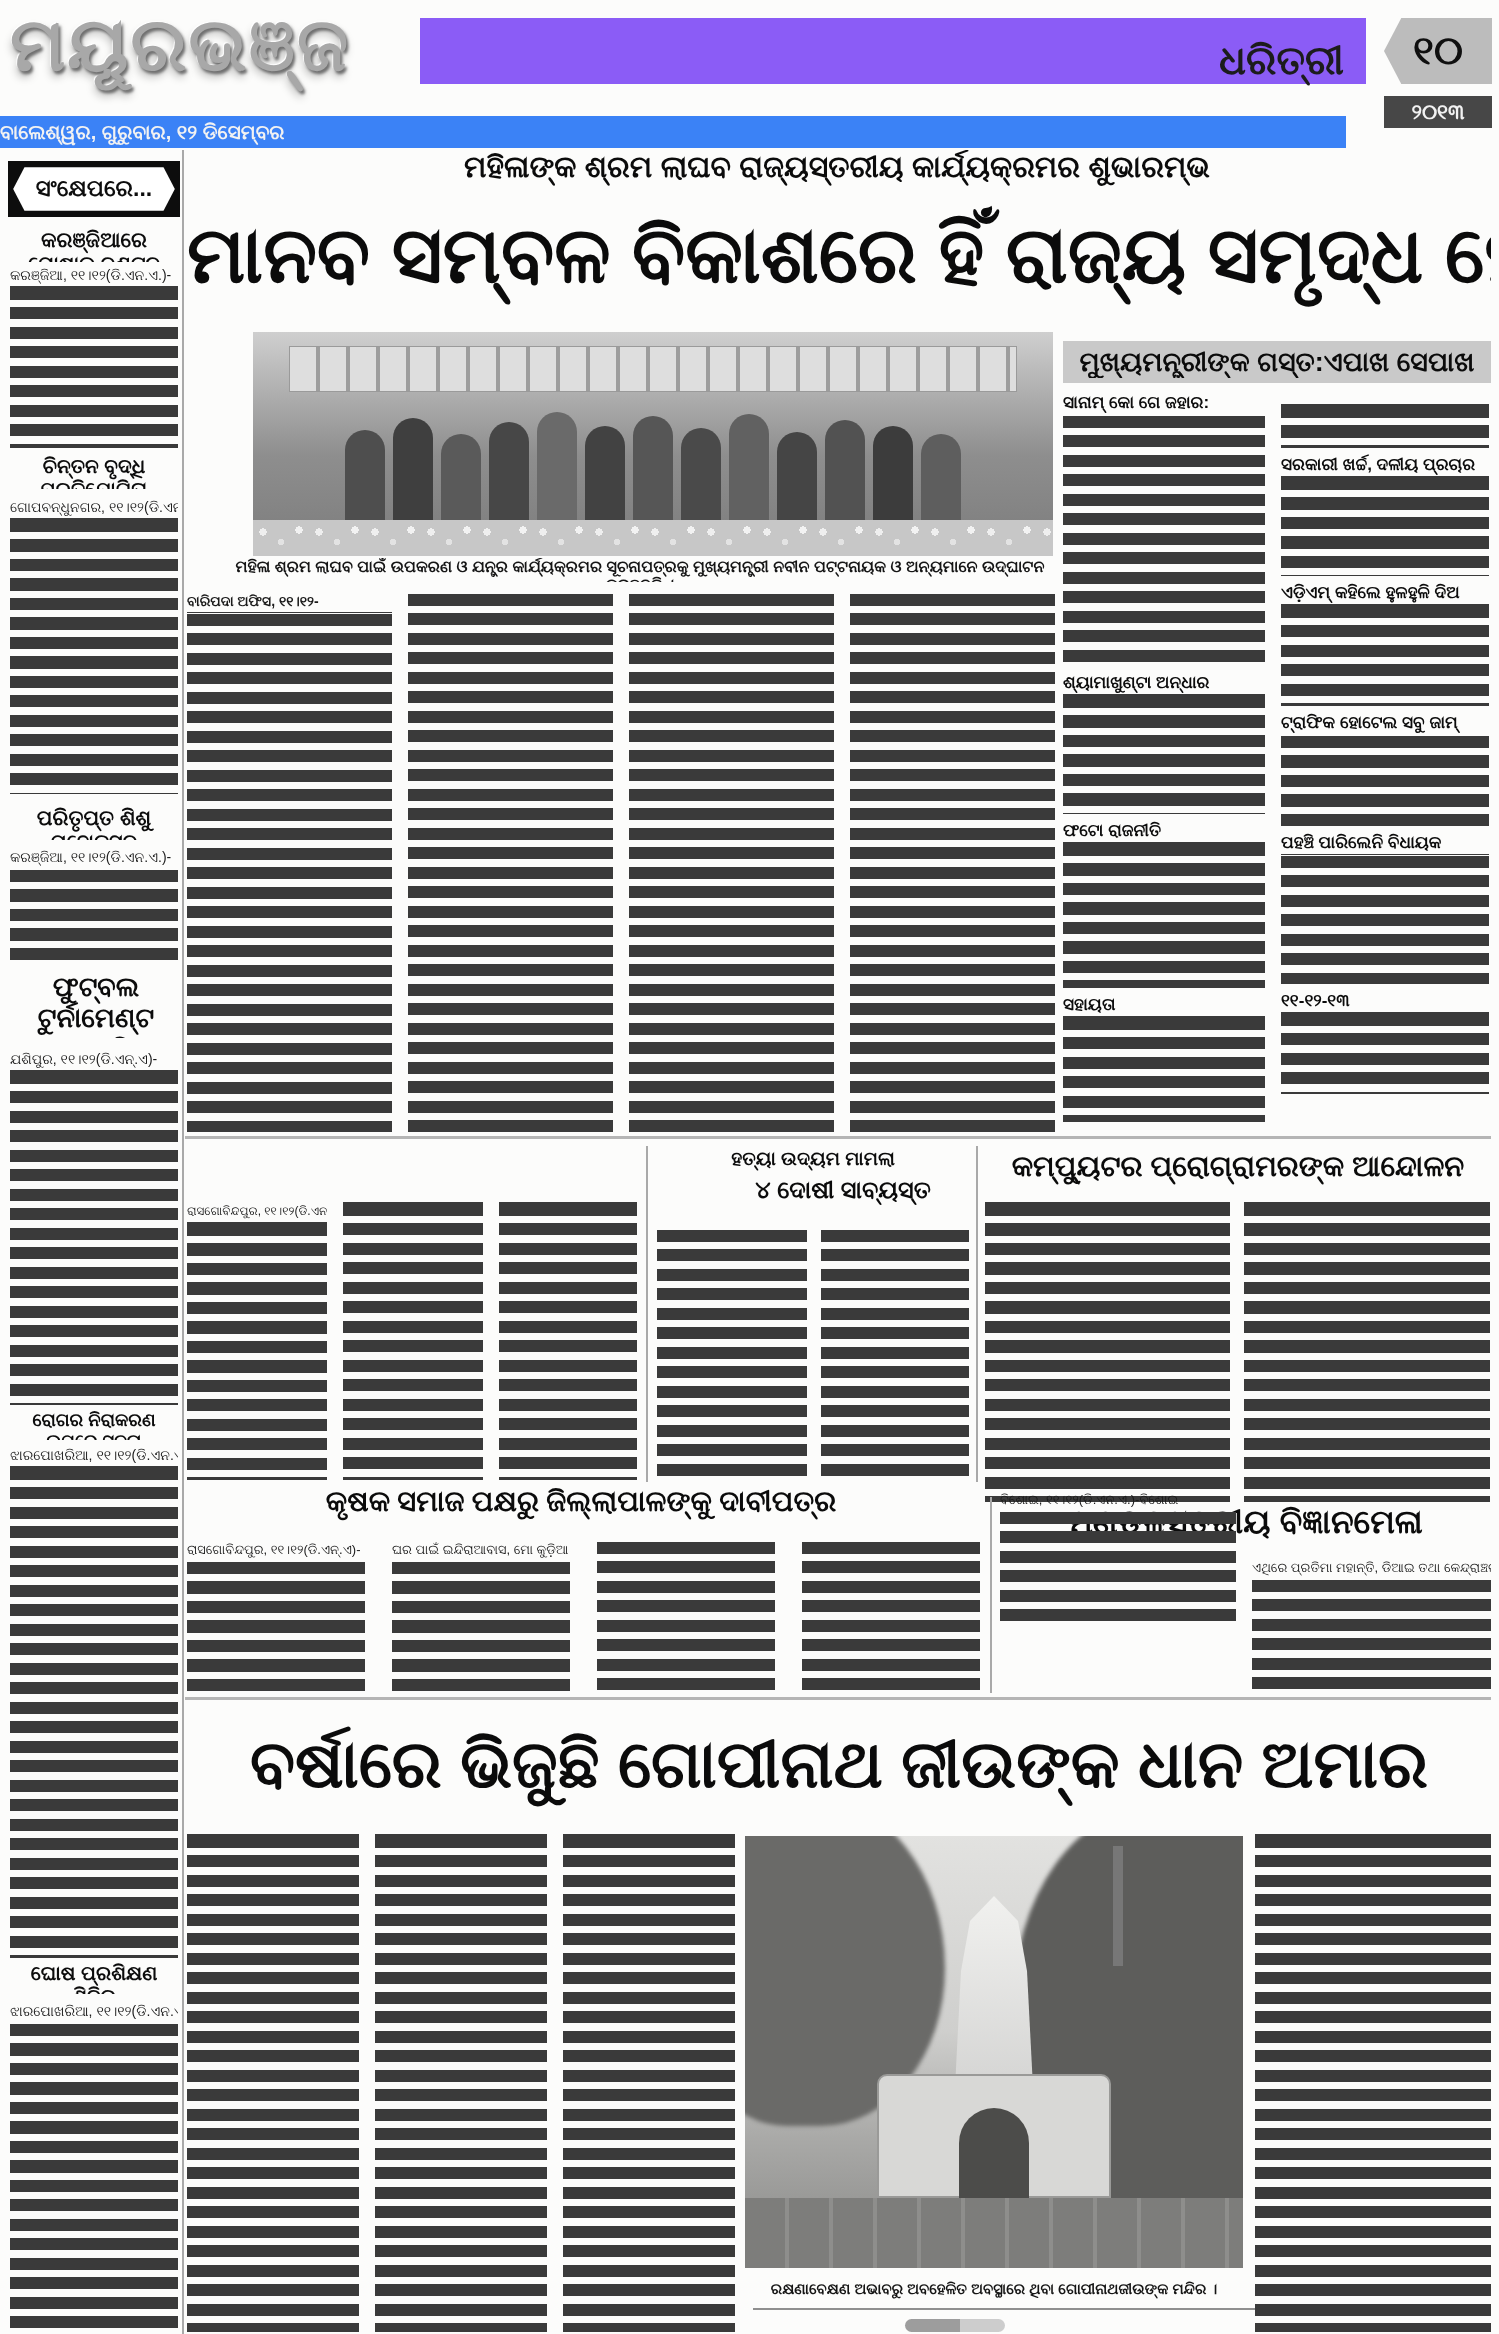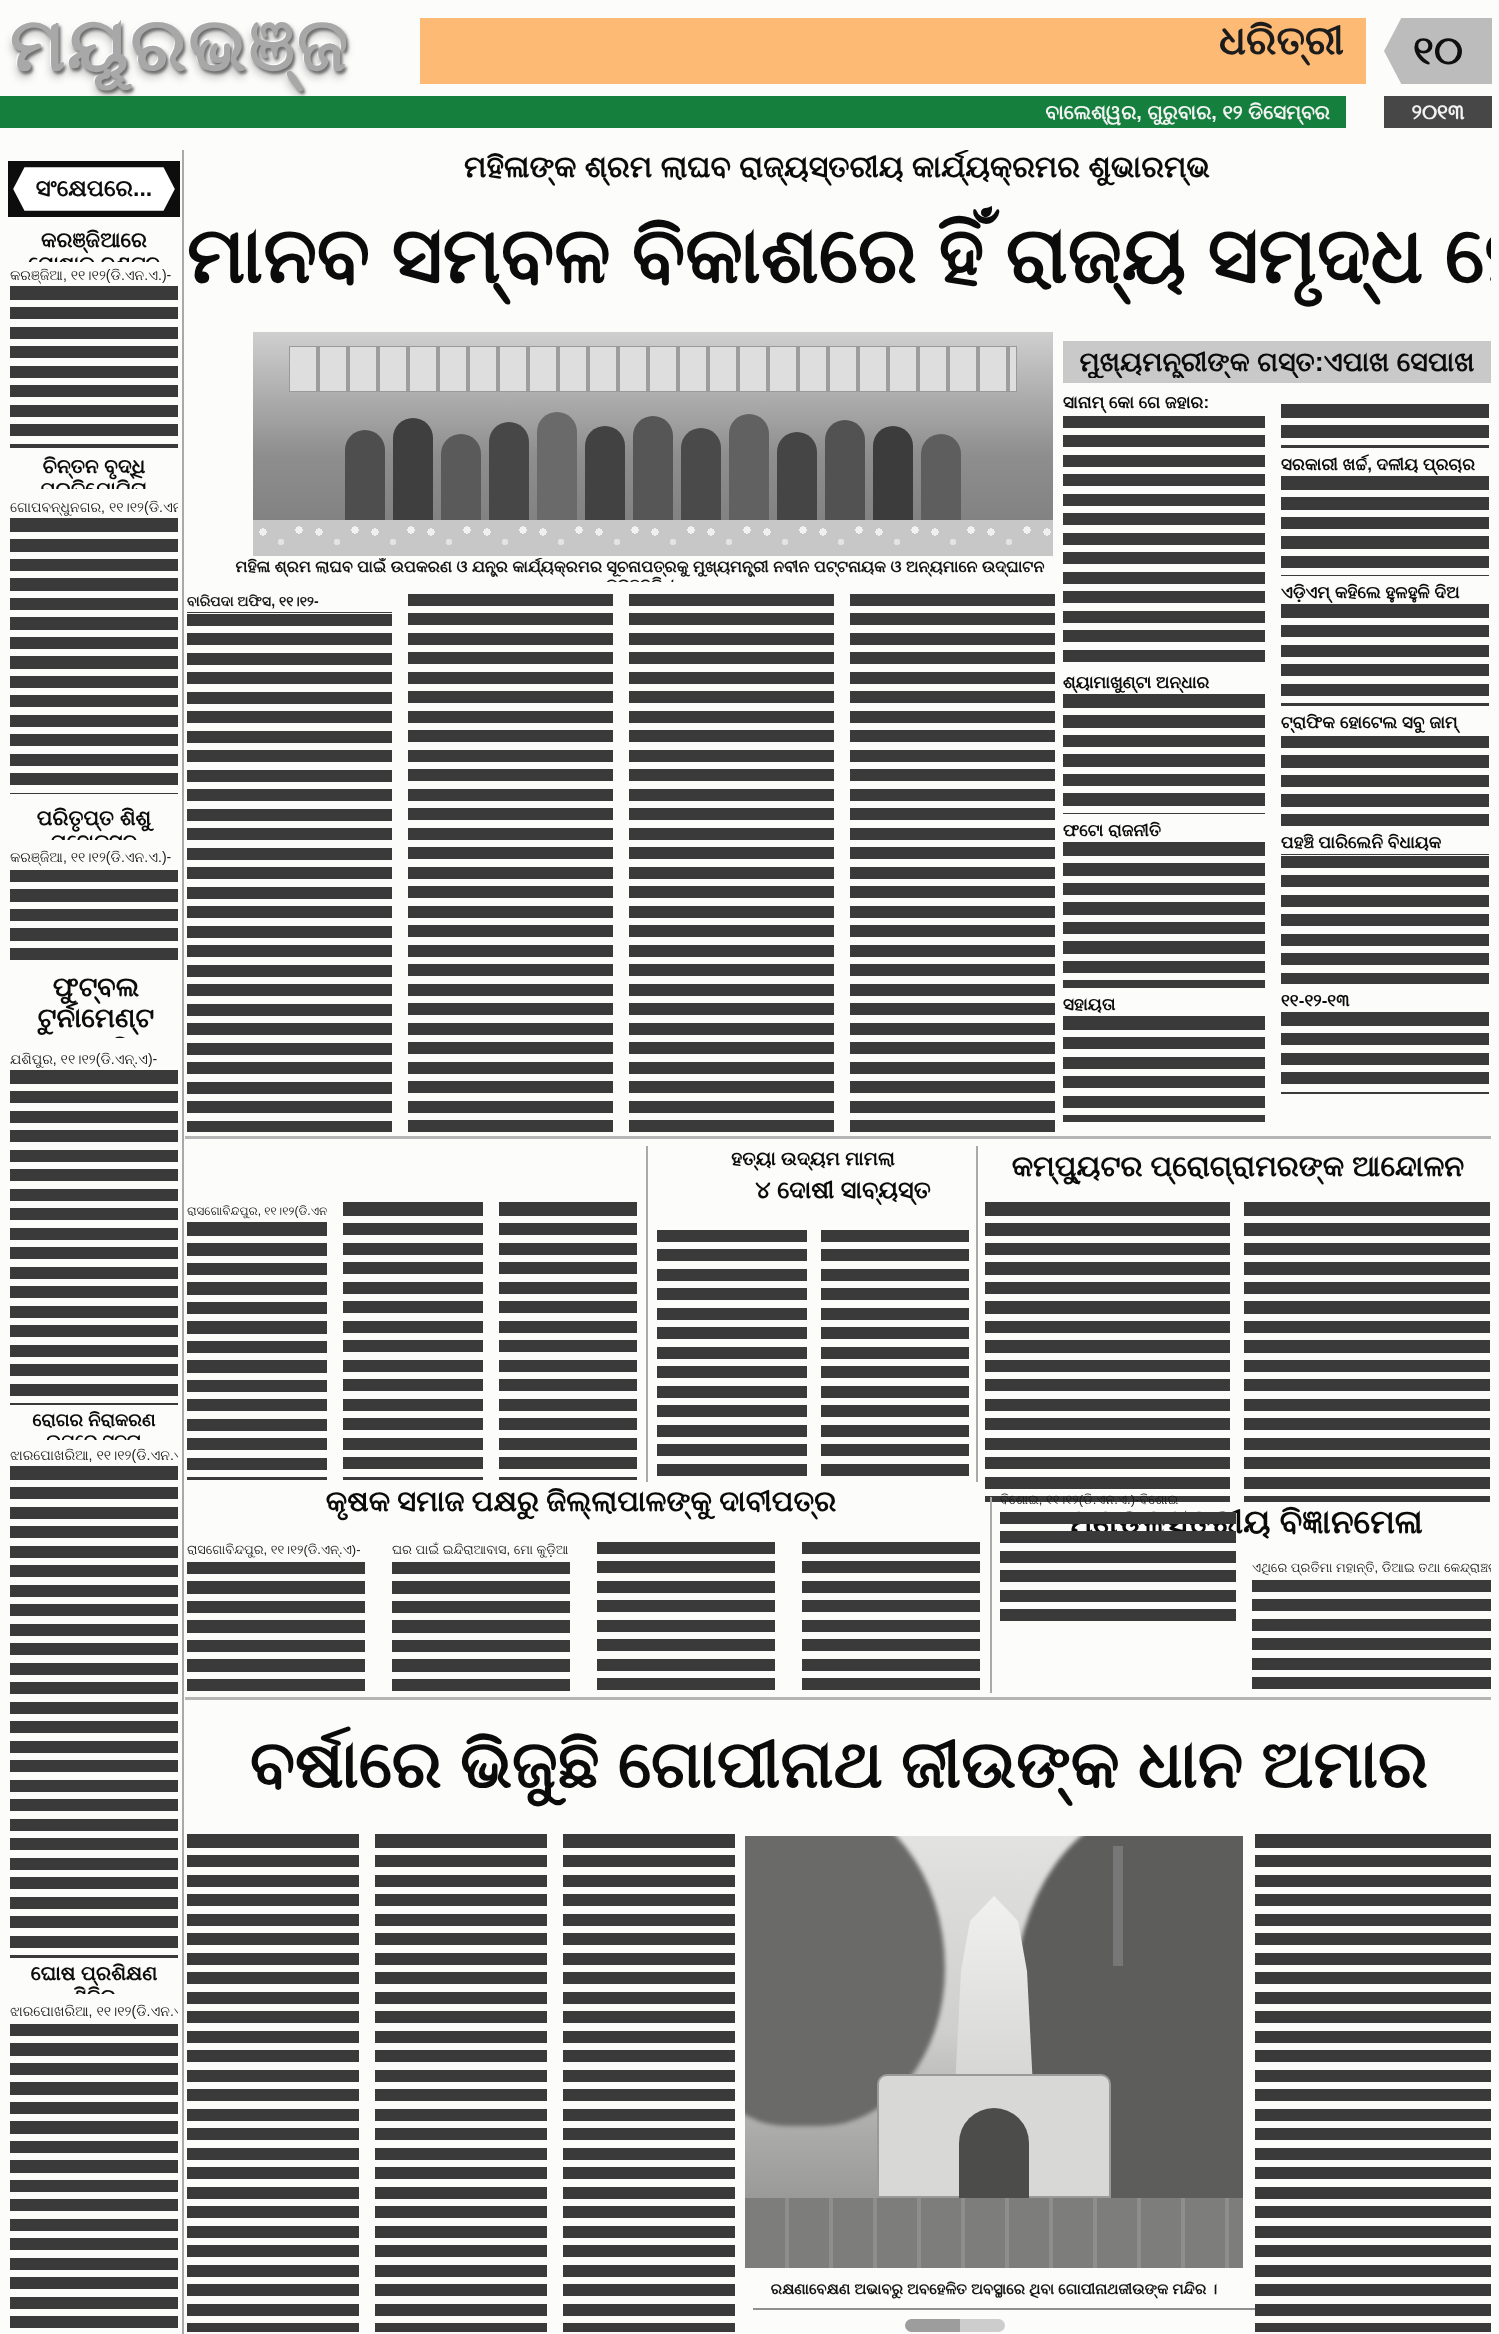--- a/index.html
+++ b/index.html
@@ -2,26 +2,26 @@
 <html><head>
 <meta charset="utf-8">
 <style>
   html,body{margin:0;padding:0;background:#e8e8e6;}
   .page{position:relative;width:1499px;height:2334px;background:#fcfcfb;overflow:hidden;
         font-family:"Liberation Sans",sans-serif;color:#111;}
   .abs{position:absolute;}
   
   .logo{font-weight:bold;font-size:74px;letter-spacing:2px;color:#a8a8a8;
         text-shadow:2px 3px 3px #6f6f6f,-1px -1px 1px #ffffff,0 6px 8px rgba(0,0,0,.25);}
-  .graybar{background:#fdba74;display:flex;align-items:flex-start;justify-content:flex-end;}
+  .graybar{background:#8b5cf6;display:flex;align-items:flex-end;justify-content:flex-end;}
   .paper-name{font-size:40px;font-weight:bold;color:#1c1c1c;padding-right:22px;}
   .pagenum-box{background:#bcbcbc;display:flex;align-items:center;justify-content:center;
         font-size:40px;font-weight:bold;color:#0f0f0f;
         clip-path:polygon(0 50%,16% 0,100% 0,100% 100%,16% 100%);}
-  .datebar{background:#15803d;display:flex;align-items:center;justify-content:flex-end;}
+  .datebar{background:#3b82f6;display:flex;align-items:center;margin-top:20px;}
   .datebar span{color:#f2f2f2;font-size:20px;font-weight:bold;padding-right:16px;}
   .yearbox{background:#474747;display:flex;align-items:center;justify-content:center;
         color:#f2f2f2;font-size:21px;font-weight:bold;}
   
   .vrule{background:#a9a9a9;width:2px;}
   .hrule{background:#b5b5b5;height:3px;}
   
   .brief-banner{background:#0d0d0d;display:flex;align-items:center;justify-content:center;}
   .brief-banner .inner{background:#ffffff;clip-path:polygon(7% 0,93% 0,100% 50%,93% 100%,7% 100%,0 50%);
         width:94%;height:78%;display:flex;align-items:center;justify-content:center;

